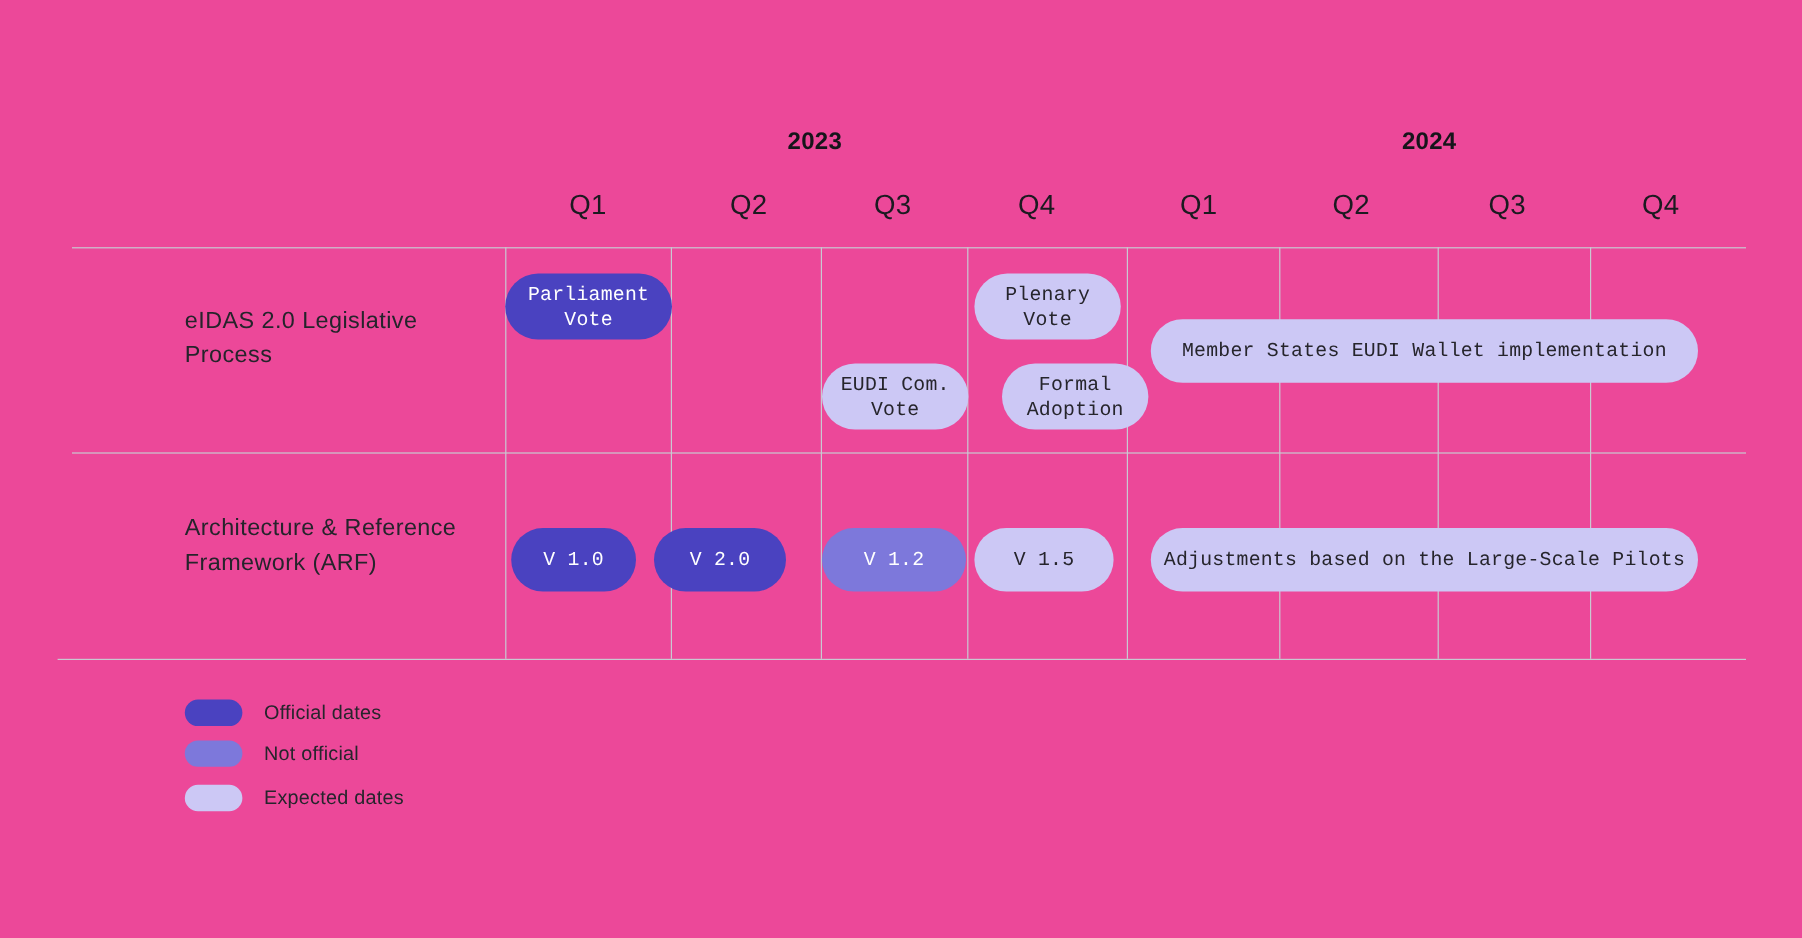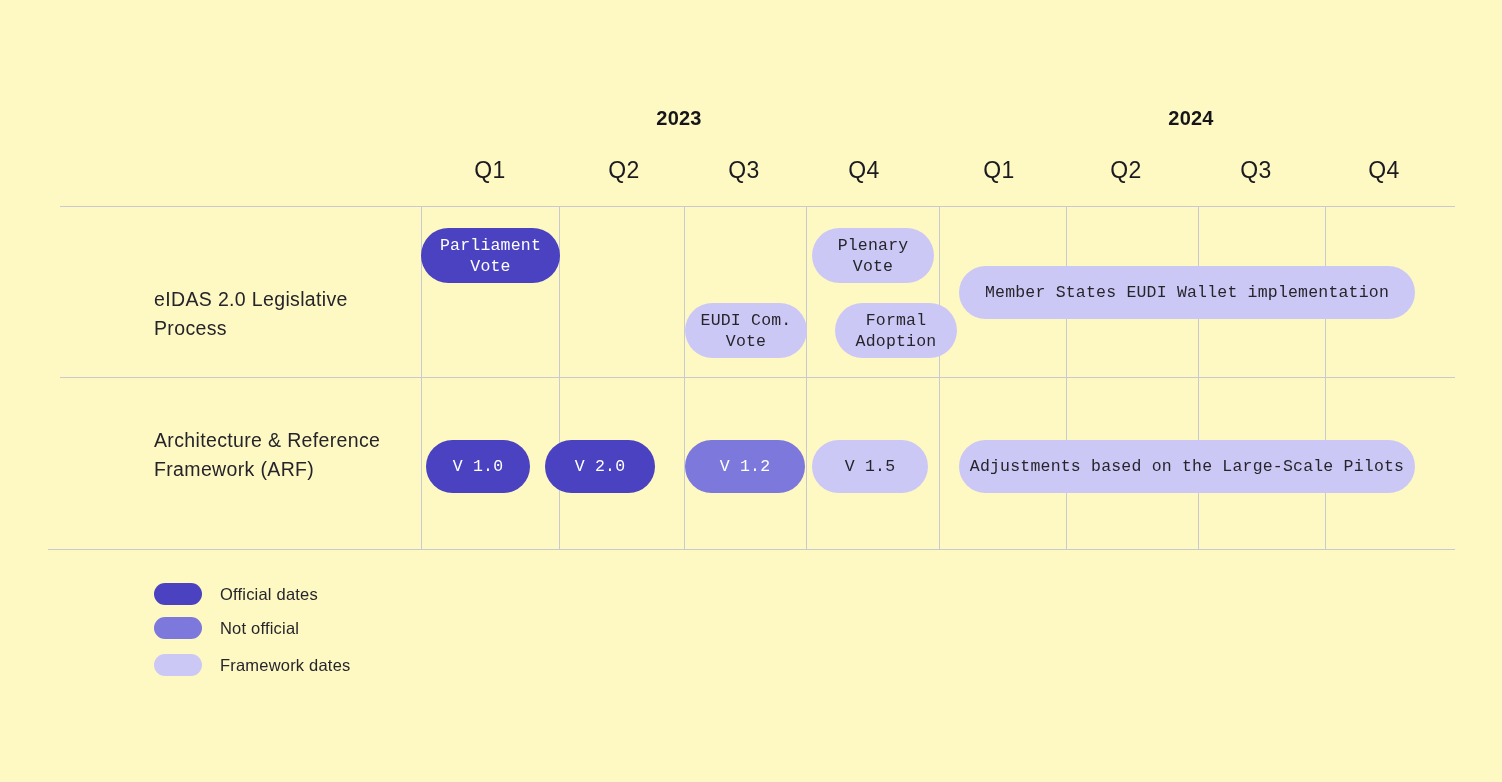--- a/index.html
+++ b/index.html
@@ -8,21 +8,21 @@
     background: #ffffff;
   }
   body {
     font-family: "Liberation Sans", sans-serif;
     -webkit-font-smoothing: antialiased;
   }
   #canvas {
     position: relative;
     width: 1502px;
     height: 782px;
-    background: #fef9c3;
+    background: #ec4899;
     overflow: hidden;
   }
 
   
   .year-label {
     position: absolute;
     font-size: 20px;
     font-weight: 700;
     color: #16151a;
     text-align: center;
@@ -113,31 +113,31 @@
     <div class="year-label" style="left: 599px; top: 107px; width: 160px;">2023</div>
     <div class="year-label" style="left: 1111px; top: 107px; width: 160px;">2024</div>
     <div class="quarter-label" style="left: 440px; top: 157px; width: 100px;">Q1</div>
     <div class="quarter-label" style="left: 574px; top: 157px; width: 100px;">Q2</div>
     <div class="quarter-label" style="left: 694px; top: 157px; width: 100px;">Q3</div>
     <div class="quarter-label" style="left: 814px; top: 157px; width: 100px;">Q4</div>
     <div class="quarter-label" style="left: 949px; top: 157px; width: 100px;">Q1</div>
     <div class="quarter-label" style="left: 1076px; top: 157px; width: 100px;">Q2</div>
     <div class="quarter-label" style="left: 1206px; top: 157px; width: 100px;">Q3</div>
     <div class="quarter-label" style="left: 1334px; top: 157px; width: 100px;">Q4</div>
-    <div class="row-title" style="left: 154px; top: 253px; width: 260px; margin-top: 32px;">eIDAS 2.0 Legislative Process</div>
+    <div class="row-title" style="left: 154px; top: 253px; width: 260px;">eIDAS 2.0 Legislative Process</div>
     <div class="row-title" style="left: 154px; top: 426px; width: 260px;">Architecture &amp; Reference Framework (ARF)</div>
     <div class="bar tone-official" style="left: 421px; top: 228px; width: 139px; height: 55px;">Parliament Vote</div>
     <div class="bar tone-expected" style="left: 812px; top: 228px; width: 122px; height: 55px;">Plenary Vote</div>
     <div class="bar tone-expected" style="left: 685px; top: 303px; width: 122px; height: 55px;">EUDI Com. Vote</div>
     <div class="bar tone-expected" style="left: 835px; top: 303px; width: 122px; height: 55px;">Formal Adoption</div>
     <div class="bar tone-expected" style="left: 959px; top: 266px; width: 456px; height: 53px;">Member States EUDI Wallet implementation</div>
     <div class="bar tone-official" style="left: 426px; top: 440px; width: 104px; height: 53px;">V 1.0</div>
     <div class="bar tone-official" style="left: 545px; top: 440px; width: 110px; height: 53px;">V 2.0</div>
     <div class="bar tone-notoff" style="left: 685px; top: 440px; width: 120px; height: 53px;">V 1.2</div>
     <div class="bar tone-expected" style="left: 812px; top: 440px; width: 116px; height: 53px;">V 1.5</div>
     <div class="bar tone-expected" style="left: 959px; top: 440px; width: 456px; height: 53px;">Adjustments based on the Large-Scale Pilots</div>
     <div class="legend-swatch" style="left: 154px; top: 583px; background: rgb(74, 66, 192);"></div>
     <div class="legend-text" style="left: 220px; top: 585px;">Official dates</div>
     <div class="legend-swatch" style="left: 154px; top: 617px; background: rgb(125, 120, 219);"></div>
     <div class="legend-text" style="left: 220px; top: 619px;">Not official</div>
     <div class="legend-swatch" style="left: 154px; top: 654px; background: rgb(204, 200, 245);"></div>
-    <div class="legend-text" style="left: 220px; top: 656px;">Framework dates</div>
+    <div class="legend-text" style="left: 220px; top: 656px;">Expected dates</div>
   </div>
 
 </body></html>

